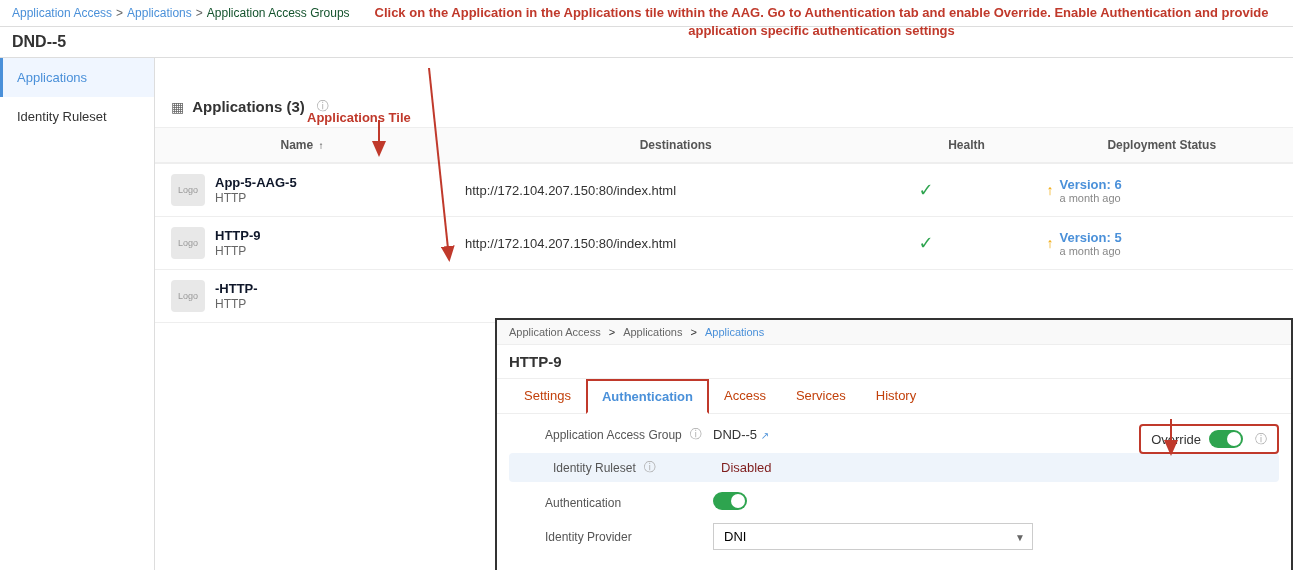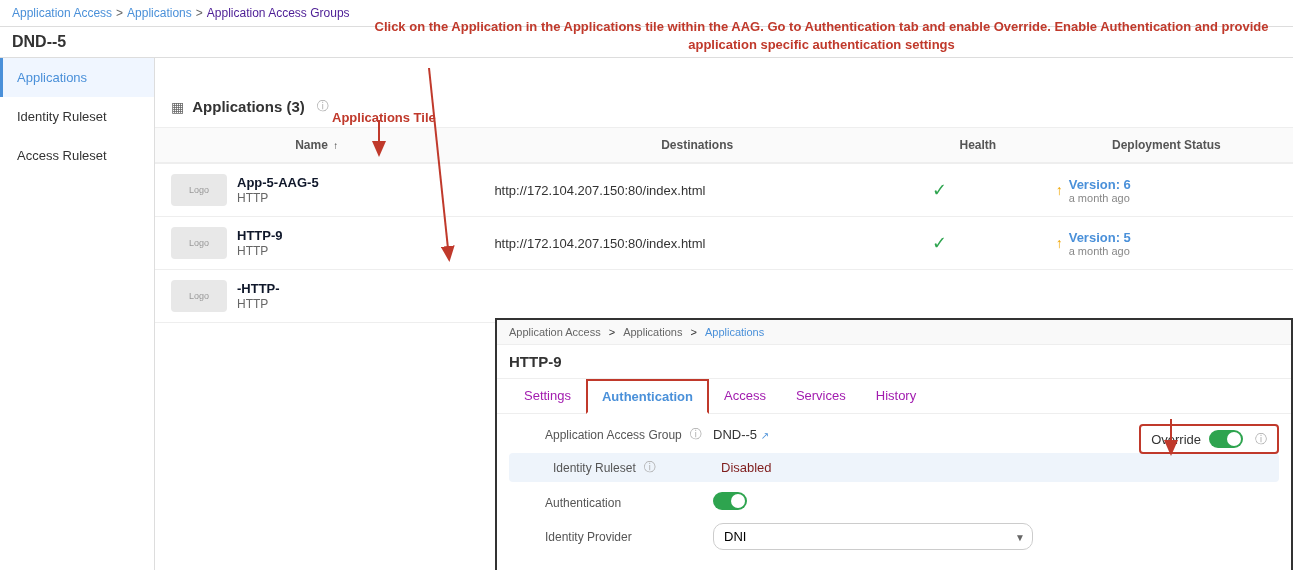--- a/index.html
+++ b/index.html
@@ -53,60 +53,60 @@
     .app-table th {
       text-align: center; padding: 10px 16px; font-weight: 600;
       color: #555; border-bottom: 2px solid #eee; font-size: 12px; background: #fafafa;
     }
     .app-table td { padding: 10px 16px; border-bottom: 1px solid #eee; vertical-align: middle; }
 
     .app-name-link { color: #0f172a; text-decoration: none; font-weight: 600; }
     .app-protocol { color: #666; font-size: 12px; }
 
     .app-icon-placeholder {
-      width: 56px; height: 32px; background: #e8e8e8; border-radius: 4px;
+      width: 34px; height: 32px; background: #e8e8e8; border-radius: 4px;
       display: flex; align-items: center; justify-content: center;
       font-size: 9px; color: #999; margin-right: 4px;
     }
     .app-cell { display: flex; align-items: center; gap: 6px; }
 
     .health-ok { color: #2ea44f; font-size: 18px; }
     .deploy-status { display: flex; align-items: center; gap: 6px; }
     .deploy-icon { color: #f0a500; font-size: 14px; }
     .deploy-version { color: #4a90d9; font-size: 13px; font-weight: 600; }
     .deploy-time { color: #888; font-size: 11px; }
 
     
     .instruction-top {
-      position: absolute; top: 18px; left: 360px; right: 10px;
+      position: absolute; top: 4px; left: 360px; right: 10px;
       color: #c0392b; font-size: 13px; font-weight: 600; text-align: center;
       line-height: 1.4; pointer-events: none; z-index: 20;
     }
     .applications-tile-label {
-      position: absolute; top: 52px; left: 177px;
+      position: absolute; top: 52px; left: 152px;
       color: #c0392b; font-size: 13px; font-weight: 600; pointer-events: none; z-index: 20;
     }
 
     
     .modal-overlay {
       position: absolute; top: 260px; left: 340px; right: 0; bottom: 0;
       background: #fff; border: 2px solid #333; z-index: 30;
       display: flex; flex-direction: column; overflow: hidden;
     }
     .modal-breadcrumb {
       display: flex; gap: 8px; padding: 6px 12px; font-size: 11px;
       background: #f9f9f9; border-bottom: 1px solid #eee;
     }
     .modal-breadcrumb a { color: #666; text-decoration: none; }
     .modal-breadcrumb a.active { color: #4a90d9; }
     .modal-title { font-size: 15px; font-weight: bold; padding: 8px 12px; border-bottom: 1px solid #eee; }
 
     .modal-tabs { display: flex; gap: 0; padding: 0 12px; border-bottom: 1px solid #eee; }
     .modal-tab {
-      padding: 8px 14px; cursor: pointer; font-size: 13px; color: #a21caf;
+      padding: 8px 14px; cursor: pointer; font-size: 13px; color: #c2410c;
       border: 1px solid transparent; margin-bottom: -1px;
     }
     .modal-tab.active {
       border: 2px solid #c0392b; color: #4a90d9; font-weight: 600; background: #fff;
       border-bottom: 2px solid #fff;
     }
 
     .modal-body { padding: 12px; overflow: auto; flex: 1; }
 
     .form-row {
@@ -128,21 +128,21 @@
       position: relative; display: inline-block;
     }
     .toggle-on::after {
       content: ''; position: absolute; right: 2px; top: 2px;
       width: 14px; height: 14px; background: #fff; border-radius: 50%;
     }
 
     .identity-row { background: #eef4fb; border-radius: 4px; padding: 6px 8px; }
 
     .select-dropdown {
-      border: 1px solid #ccc; border-radius: 10px; padding: 5px 28px 5px 10px;
+      border: 1px solid #ccc; border-radius: 0; padding: 5px 28px 5px 10px;
       font-size: 13px; appearance: none; background: #fff;
       min-width: 320px; position: relative;
     }
     .select-wrapper { position: relative; display: inline-block; }
     .select-wrapper::after {
       content: '▼'; position: absolute; right: 8px; top: 50%; transform: translateY(-50%);
       font-size: 10px; color: #666; pointer-events: none;
     }
 
     
@@ -154,42 +154,39 @@
     .sort-icon { font-size: 10px; color: #333; margin-left: 2px; }
   </style>
 </head>
 <body>
 
 <div class="breadcrumb">
   <a href="#">Application Access</a>
   <span>&gt;</span>
   <a href="#">Applications</a>
   <span>&gt;</span>
-  <a href="#" style="color:#4c1d95;">Application Access Groups</a>
+  <a href="#" style="color:#14532d;">Application Access Groups</a>
 </div>
 
 <div class="page-header">
   <span class="page-header-title">
     <span>DND-</span><span>-5</span>
   </span>
 </div>
 
 <div class="instruction-top">Click on the Application in the Applications tile within the AAG.   Go to Authentication tab and enable Override. Enable Authentication and provide application specific authentication settings</div>
 
 <div class="main-layout">
 
   <div class="sidebar">
     <div class="sidebar-item active">
       <span>Applications</span>
     </div>
     <div class="sidebar-item">
       <span>Identity Ruleset</span>
-    </div>
-    <div class="sidebar-item">
-      <span>Access Ruleset</span>
     </div>
   </div>
 
   <div class="content-area">
 
     <div class="applications-tile-label">Applications  Tile</div>
 
     <div class="panel-header" style="margin-top:28px;">
       <span class="panel-header-icon">▦</span>
       <span class="panel-title">Applications (3)</span>

